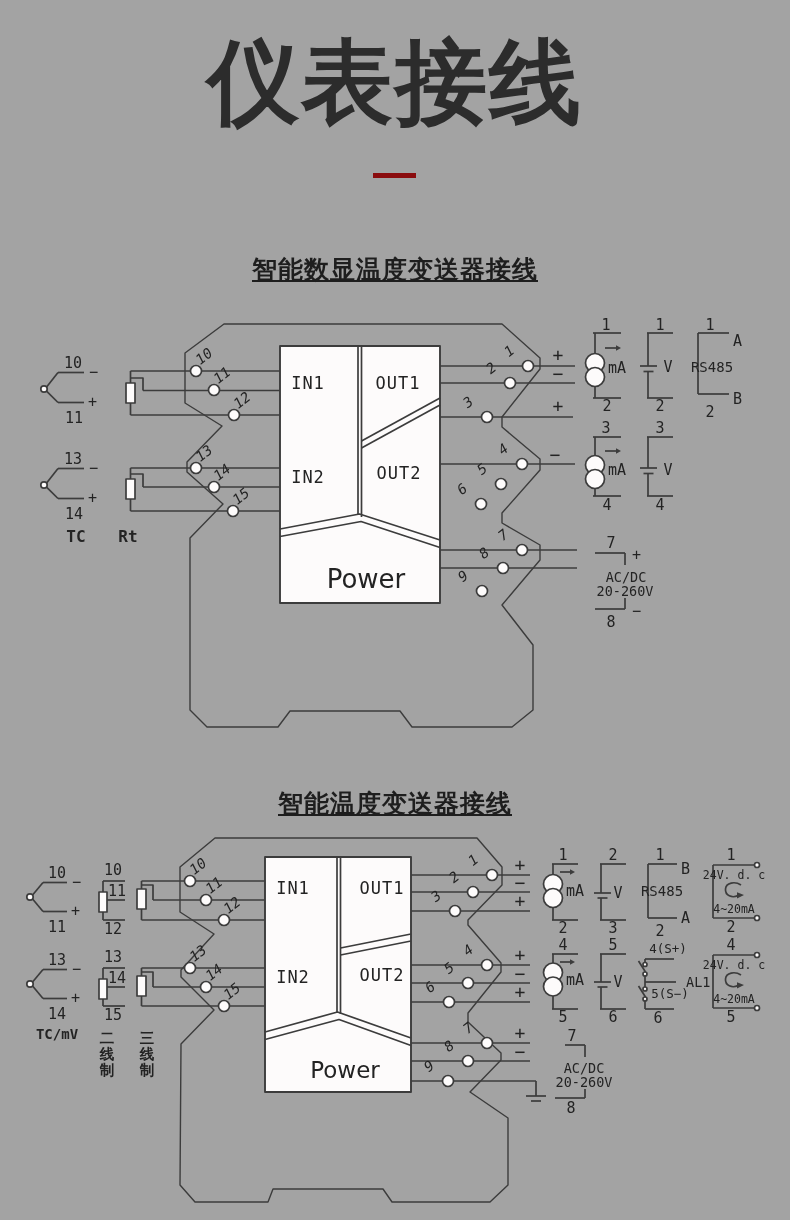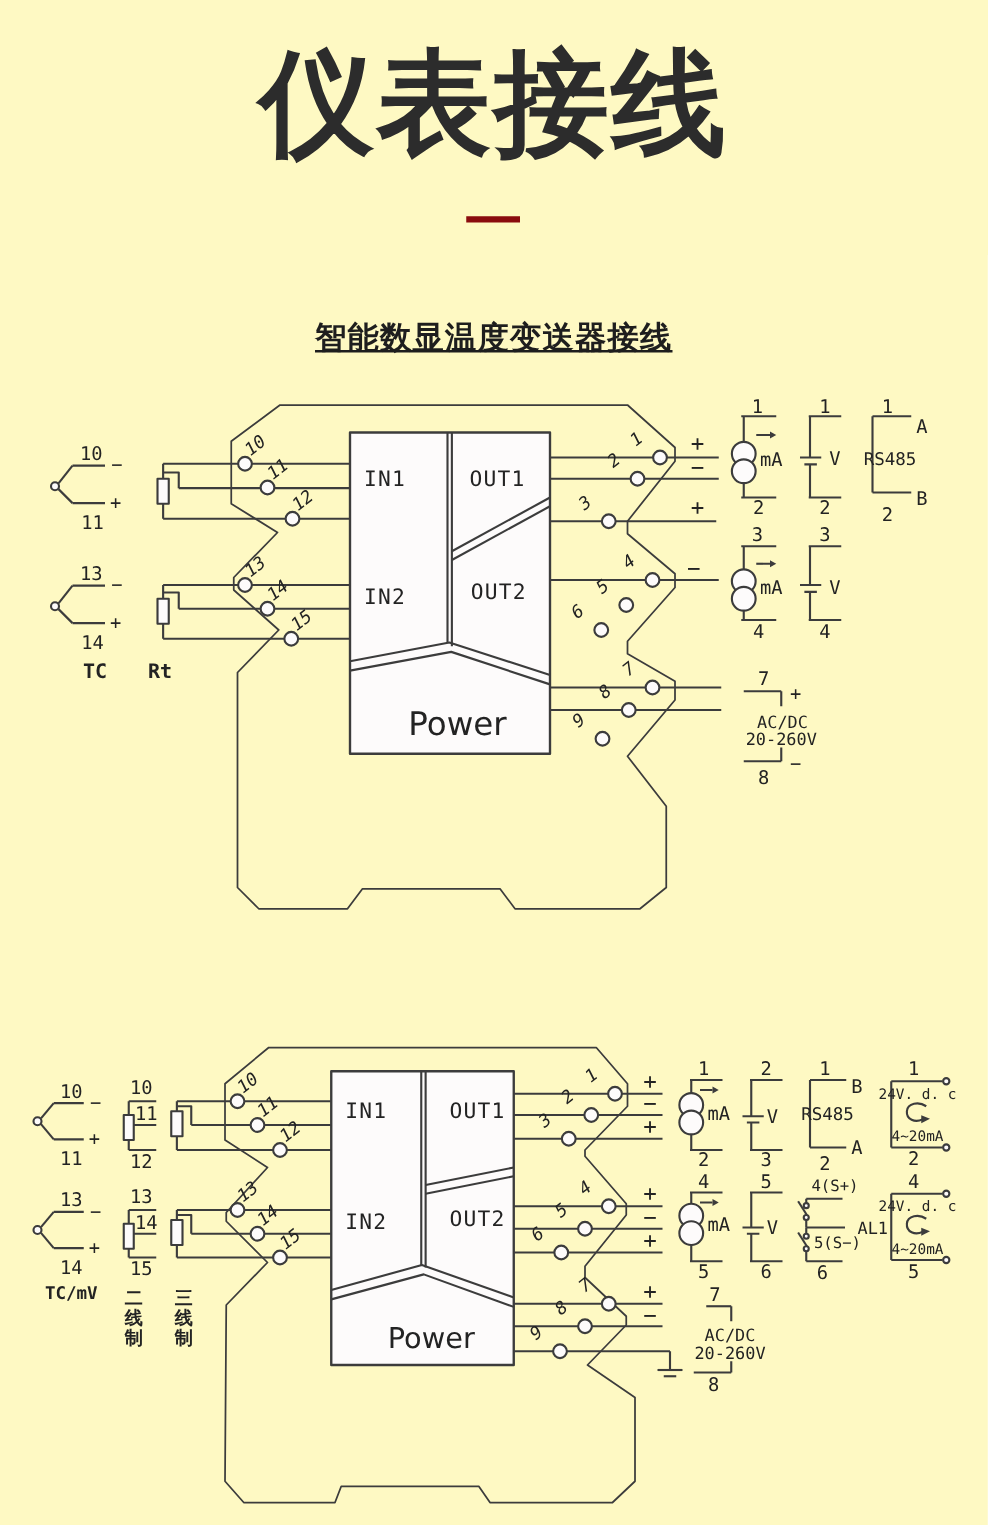--- a/index.html
+++ b/index.html
@@ -1,17 +1,17 @@
 <!DOCTYPE html>
 <html><head>
 <meta charset="utf-8">
 <style>
   html,body{margin:0;padding:0;}
   body{background:#fdfbfb;font-family:"DejaVu Sans",sans-serif;}
-  #stage{position:relative;width:790px;height:1220px;background:#fef9c3;overflow:hidden;margin:0 auto;}
+  #stage{position:relative;width:790px;height:1220px;background:#a3a3a3;overflow:hidden;margin:0 auto;}
   .main-title{position:absolute;top:28px;left:0;width:790px;text-align:center;
     font-size:92px;font-weight:900;color:#2c2c2c;letter-spacing:2px;line-height:1.2;}
   .red-bar{position:absolute;top:173px;left:373px;width:43px;height:4.5px;background:#8a0c0e;}
   .sec-title{position:absolute;left:0;width:790px;text-align:center;
     font-size:25px;font-weight:600;color:#1e1e1e;letter-spacing:1px;text-decoration:underline;}
   #t1{top:253px;} #t2{top:787px;}
   svg{position:absolute;left:0;display:block;}
   #svg1{top:300px;} #svg2{top:820px;}
   .s{stroke:#3c3c3c;stroke-width:1.7;fill:none;stroke-linejoin:round;}
   .thin{stroke-width:1.4;}
@@ -33,20 +33,21 @@
   .cjk{font:600 14.5px "DejaVu Sans",sans-serif;}
   .mid{text-anchor:middle;}
 </style>
 </head>
 <body>
 
 <div id="stage">
   <div class="main-title">仪表接线</div>
   <div class="red-bar"></div>
   <div class="sec-title" id="t1">智能数显温度变送器接线</div>
+  <div class="sec-title" id="t2">智能温度变送器接线</div>
 
   <svg id="svg1" width="790" height="460" viewBox="0 300 790 460">
     <g>
       <path class="s thin" d="M224,324 L502,324 L540,358 L540,369 L502,417 L502,427 L540,459 L540,470 L502,513 L502,523 L540,545 L540,560 L502,605 L533,645 L533,710 L512,727 L412,727 L400,711 L290,711 L278,727 L207,727 L190,710 L190,538 L223,504 L187,472 L187,462 L222,426 L185,403 L185,353 Z"></path>
     </g>
 
     <g>
       <rect class="s blk f" x="280" y="346" width="160" height="257"></rect>
       <line class="s" x1="358" y1="346" x2="358" y2="514"></line>
       <line class="s" x1="361.5" y1="346" x2="361.5" y2="517"></line>

